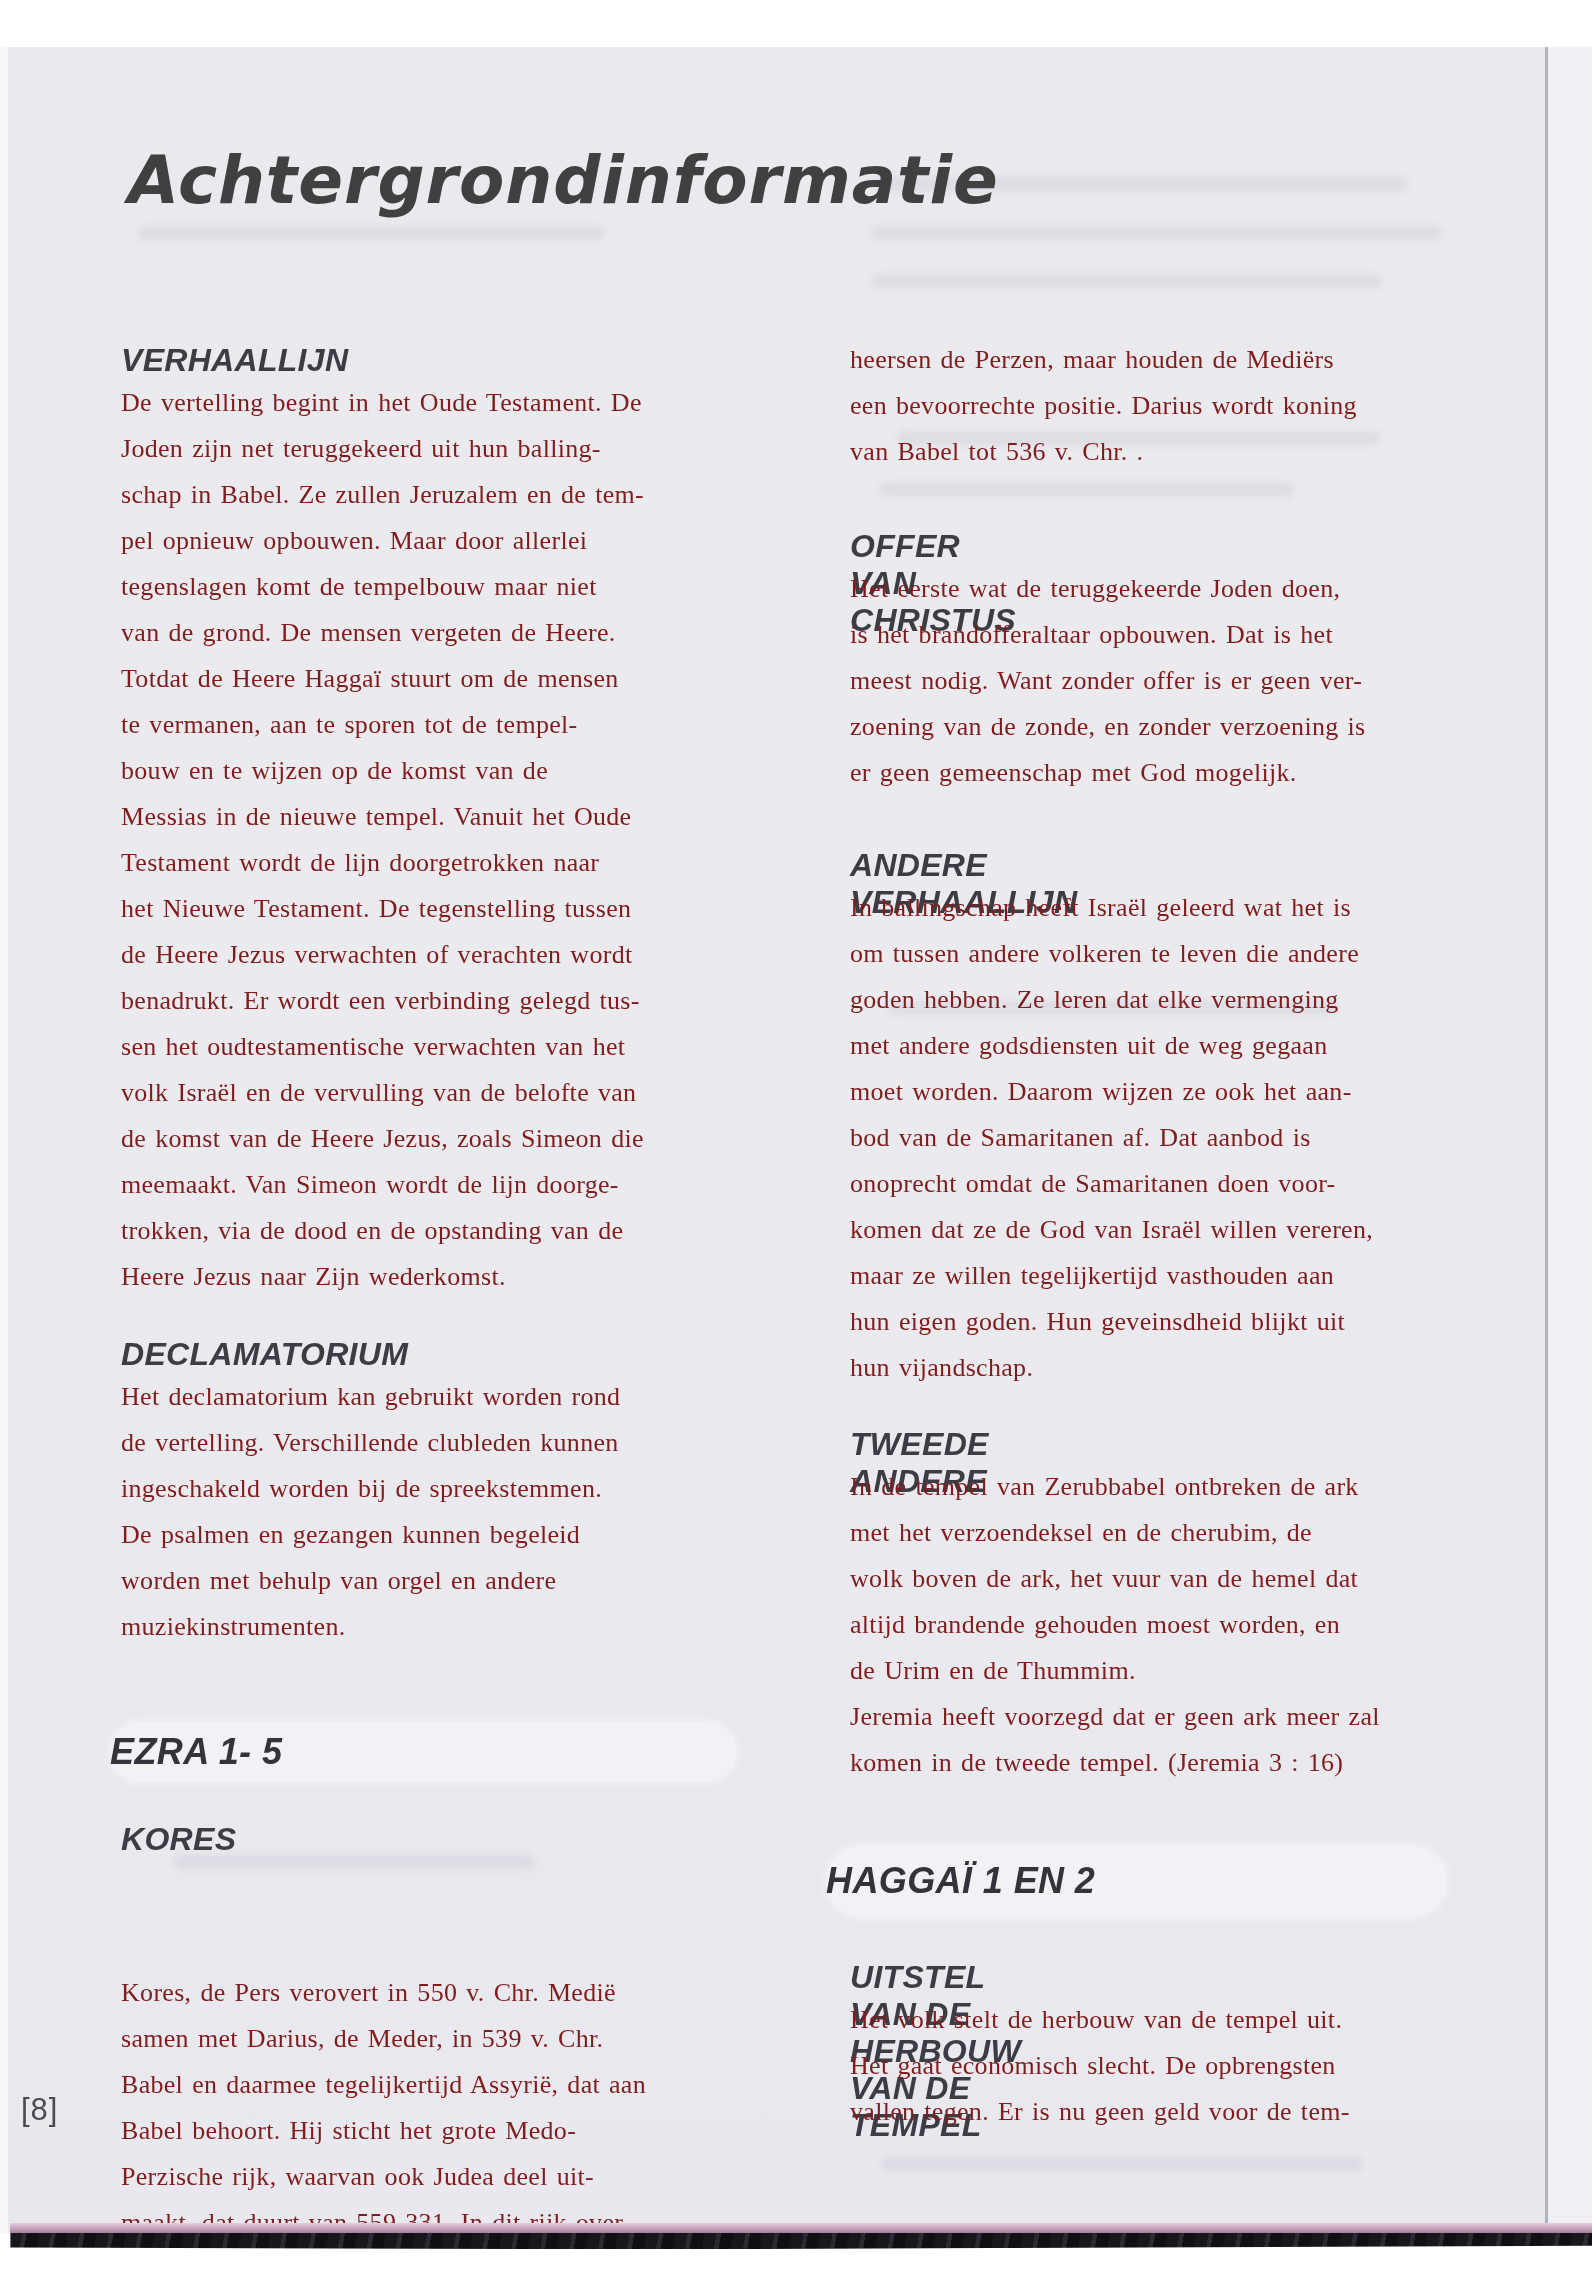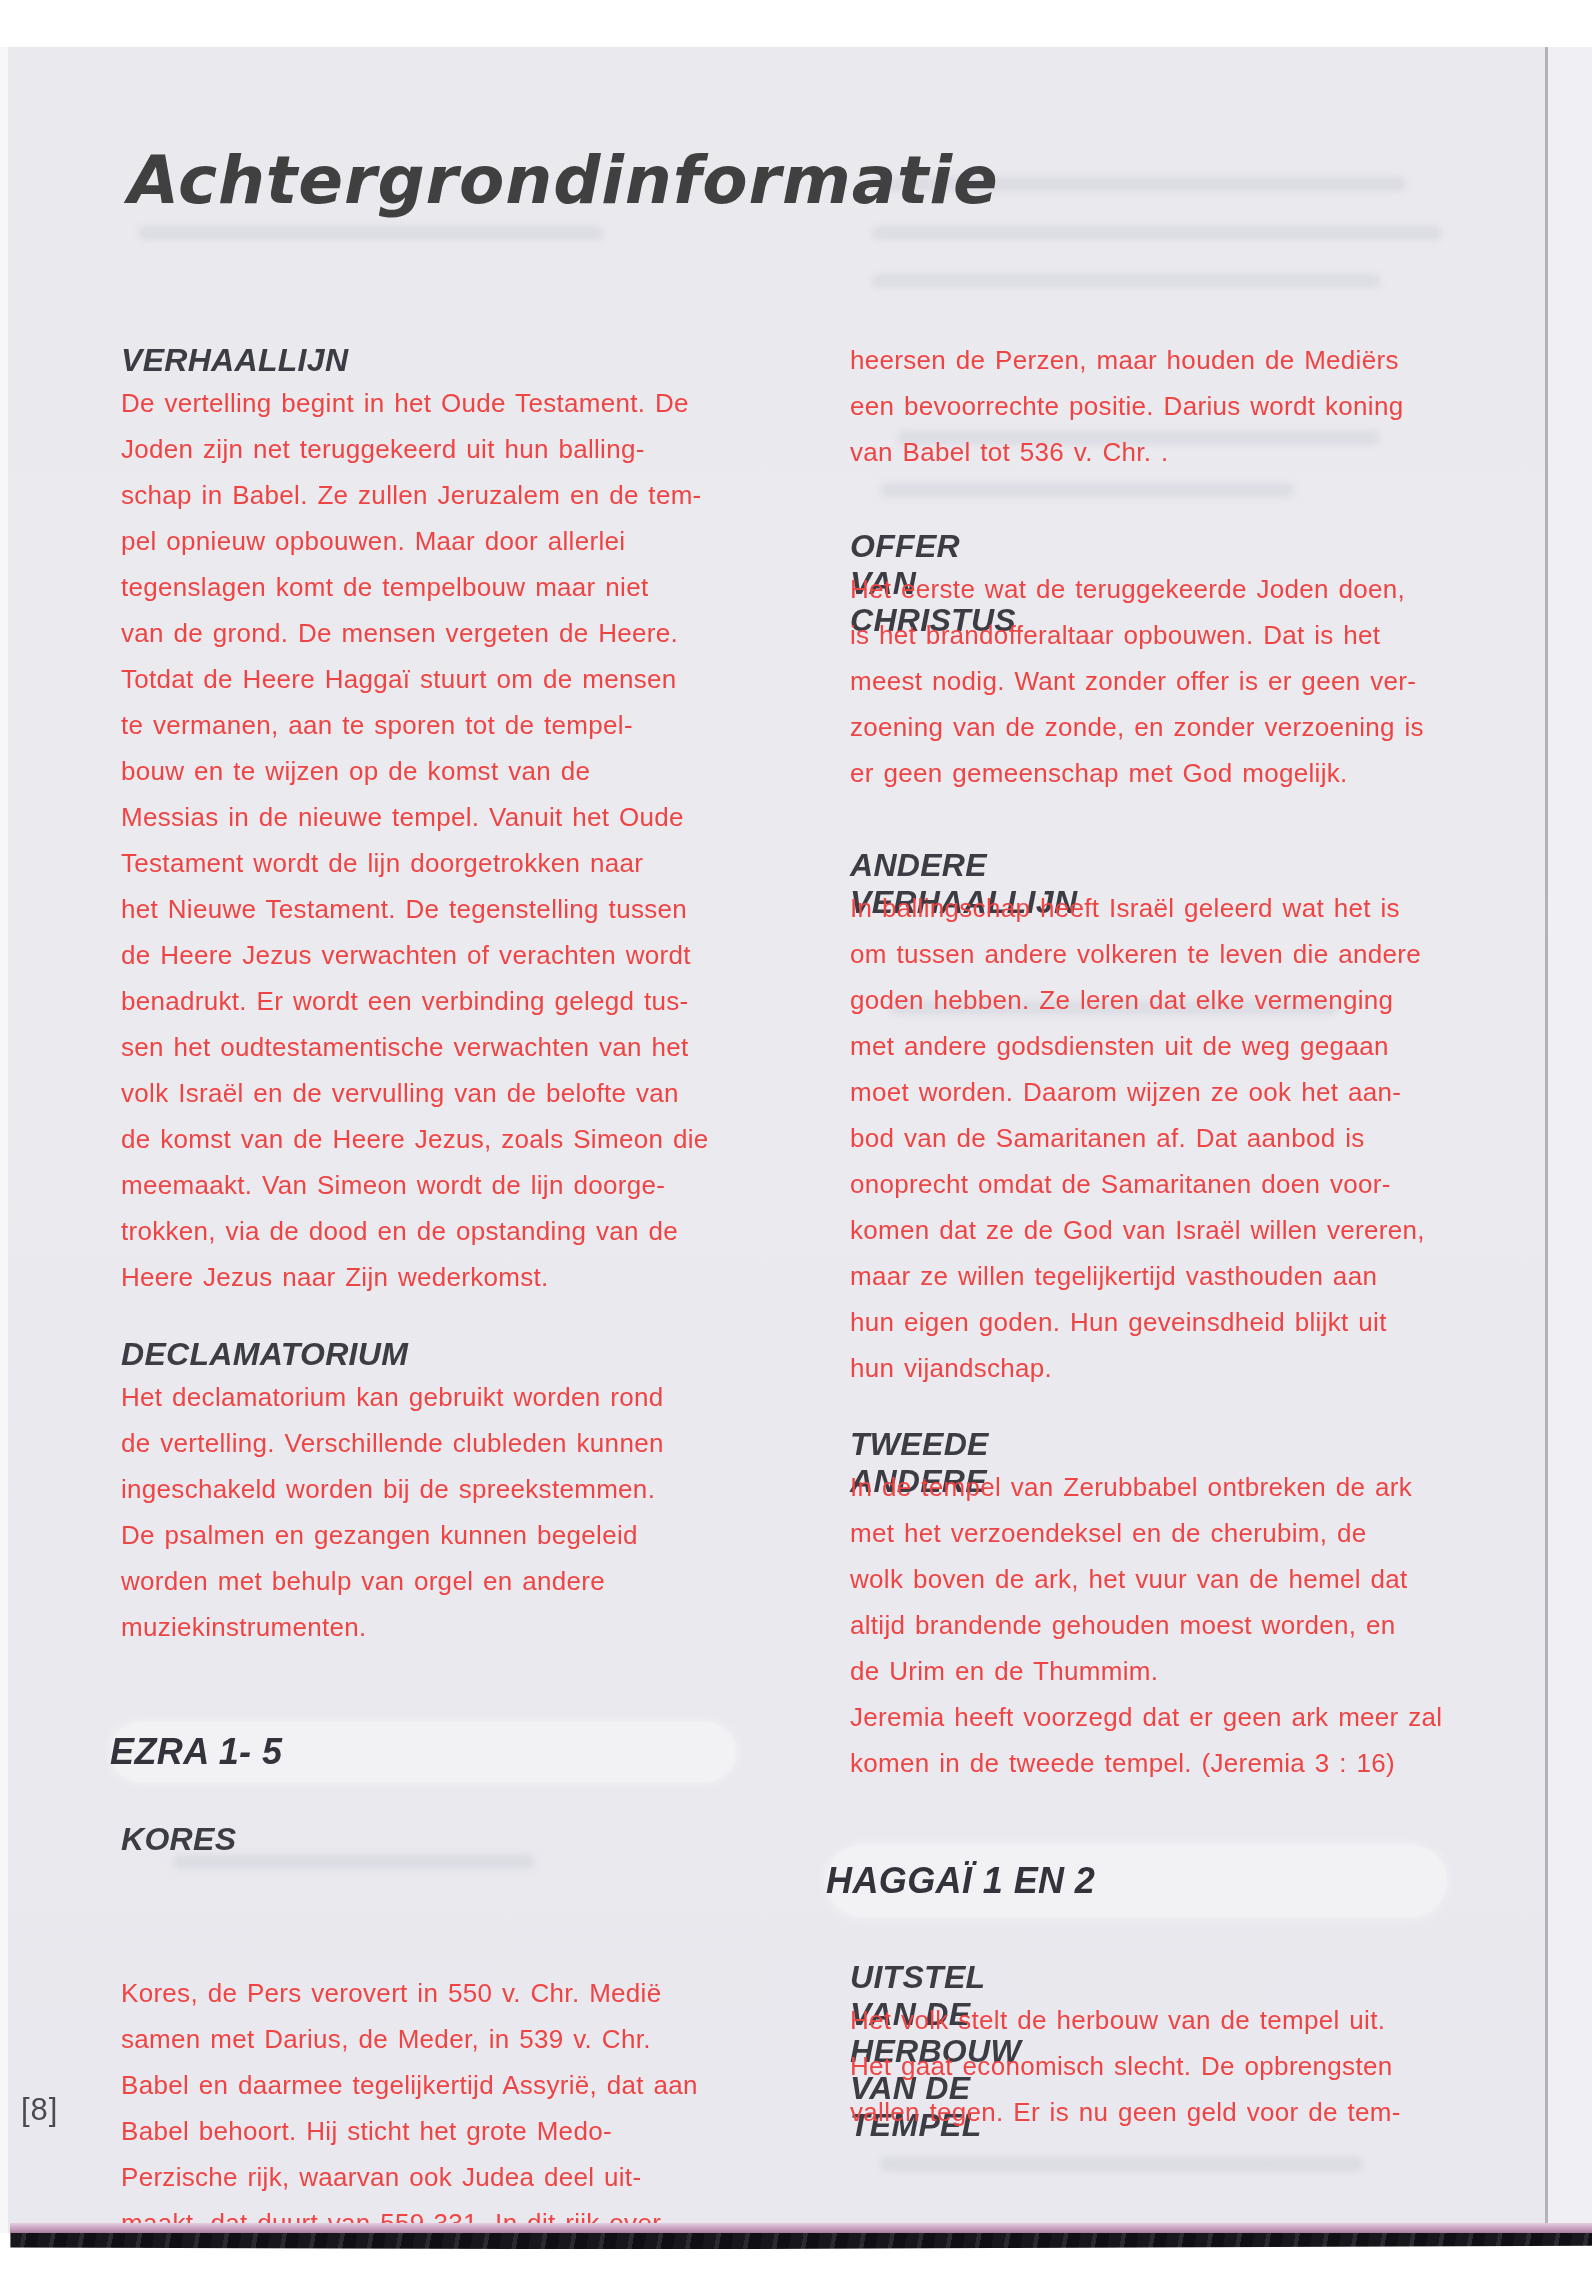--- a/index.html
+++ b/index.html
@@ -51,22 +51,23 @@
   .sec-heading{
     position:absolute;
     font-weight:bold;font-style:italic;
     font-size:32px;letter-spacing:0.3px;
     color:#3c3c44;
   }
   .body-lines{
     position:absolute;
     font-size:26px;line-height:46px;
     letter-spacing:0.3px;word-spacing:2.2px;
-    color:#ef4444;
+    color:#7f1d1d;
     white-space:pre-line;
+    font-family:Liberation Serif, serif;
   }
   .banner{
     position:absolute;
     background:rgba(255,255,255,0.42);
     border-radius:38px;
     box-shadow:0 0 12px rgba(255,255,255,0.55);
     display:flex;align-items:center;justify-content:flex-start;
   }
   .banner-text{
     font-weight:bold;font-style:italic;

